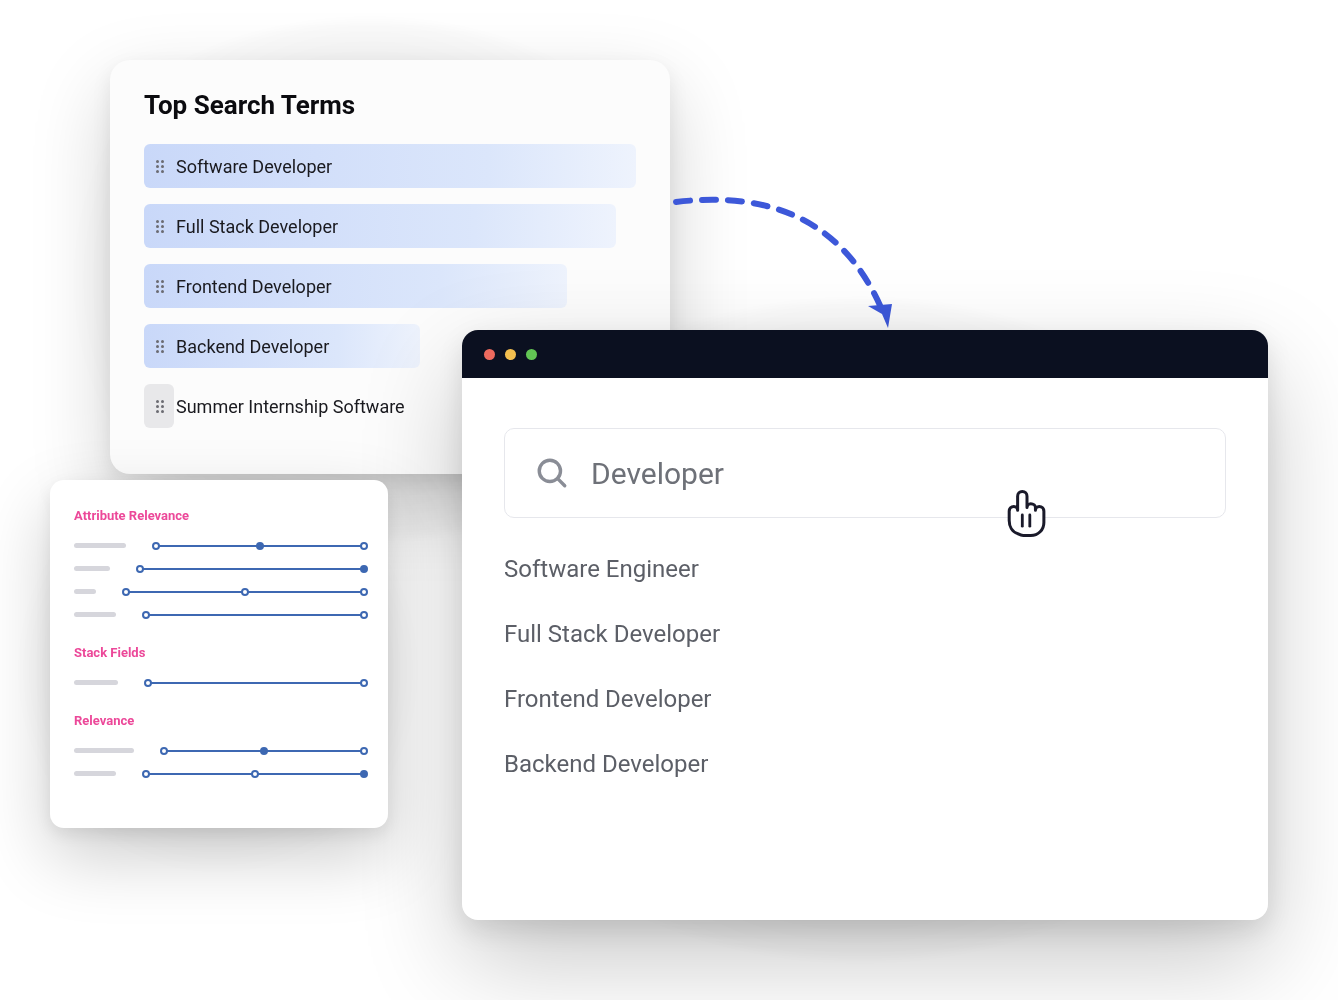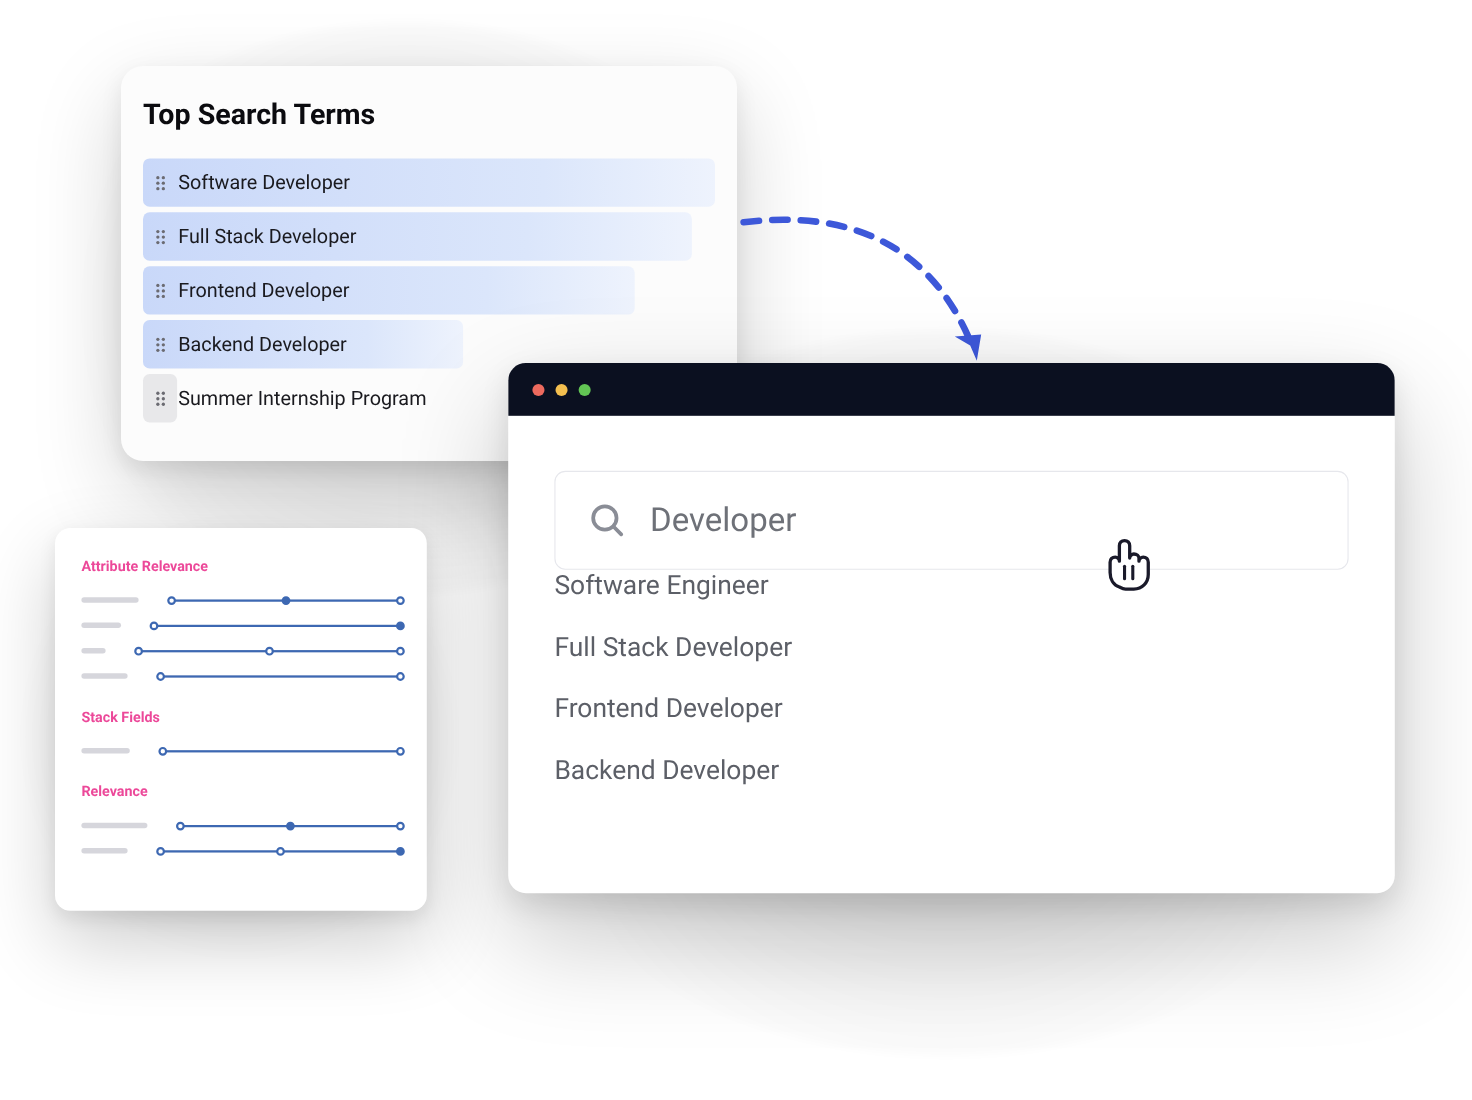--- a/index.html
+++ b/index.html
@@ -13,33 +13,33 @@
     }
 
     
     .search-terms-card {
       position: absolute;
       left: 110px;
       top: 60px;
       width: 560px;
       background: #fcfcfc;
       border-radius: 20px;
-      padding: 30px 20px;
+      padding: 30px 34px;
       box-shadow: 0 30px 80px rgba(0,0,0,0.18), 0 8px 20px rgba(0,0,0,0.08);
     }
     .search-terms-title {
       font-size: 26px;
       font-weight: 700;
       color: #0b0b0f;
       margin-bottom: 24px;
     }
     .term-row {
       display: flex;
       align-items: center;
-      margin-bottom: 5px;
+      margin-bottom: 16px;
       border-radius: 6px;
       height: 44px;
       position: relative;
     }
     .term-bar {
       position: absolute;
       left: 0;
       top: 0;
       bottom: 0;
       border-radius: 6px;
@@ -123,21 +123,21 @@
     }
     .slider-handle.filled { background: #3d68b2; }
     .section-gap { margin-top: 28px; }
 
     
     .browser-card {
       position: absolute;
       left: 462px;
       top: 330px;
       width: 806px;
-      height: 482px;
+      height: 590px;
       background: #ffffff;
       border-radius: 16px;
       overflow: hidden;
       box-shadow: 0 40px 100px rgba(0,0,0,0.22), 0 10px 26px rgba(0,0,0,0.10);
       z-index: 2;
     }
     .browser-titlebar {
       background: #0b1020;
       height: 48px;
       display: flex;
@@ -174,20 +174,21 @@
       font-size: 18px;
       color: #84878f;
       margin-top: 42px;
       margin-bottom: 24px;
     }
     .suggestion-item {
       font-size: 24px;
       color: #5c5f67;
       margin-bottom: 28px;
       cursor: pointer;
+      margin-top: 37px;
     }
 
     
     .arrow-wrap {
       position: absolute;
       left: 668px;
       top: 190px;
       width: 230px;
       height: 150px;
       z-index: 1;
@@ -264,21 +265,21 @@
       <div class="term-row">
         <div class="term-bar grey" style="width: 6%;"></div>
         <div class="drag-handle">
           <span></span>
           <span></span>
           <span></span>
           <span></span>
           <span></span>
           <span></span>
         </div>
-        <span class="term-label">Summer Internship Program</span>
+        <span class="term-label">Summer Internship Software</span>
       </div>
     </div>
 </div>
 
 <div class="sliders-card">
   <div id="sliders-body">
       <div class="section-label">Attribute Relevance</div>
       <div class="slider-row">
         <div class="label-skeleton" style="width: 52px;"></div>
         <div class="slider-track">

